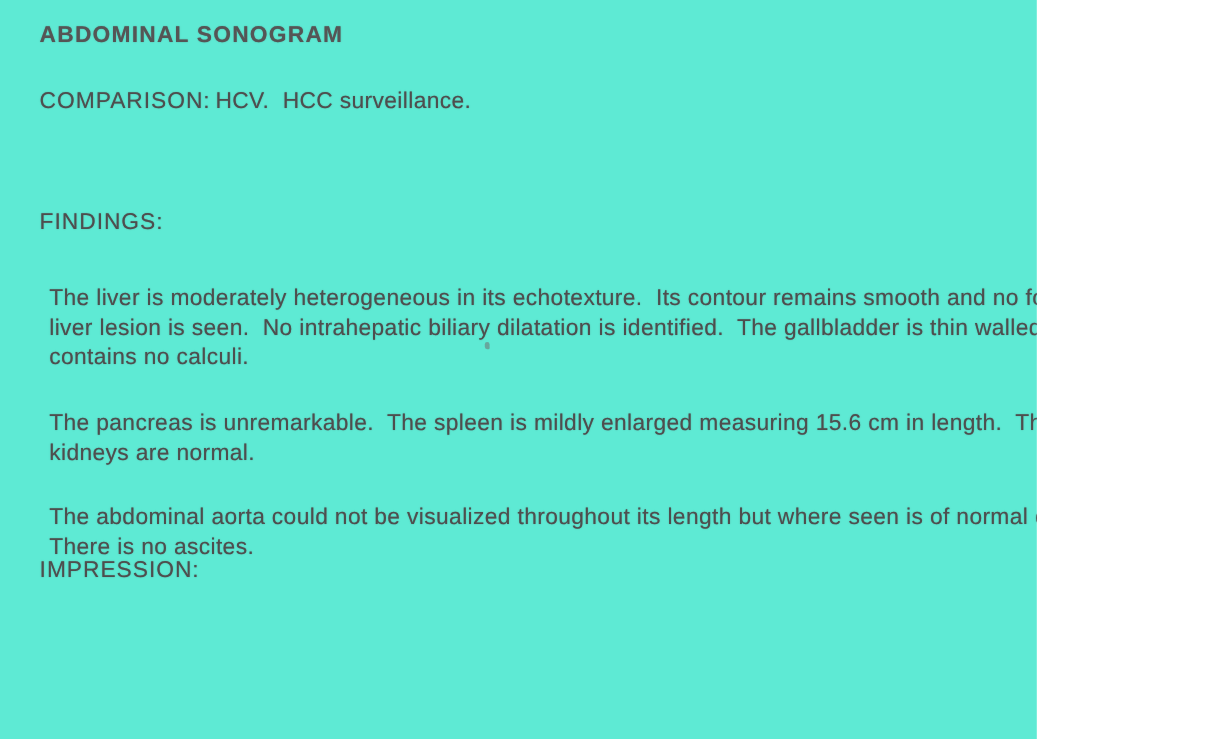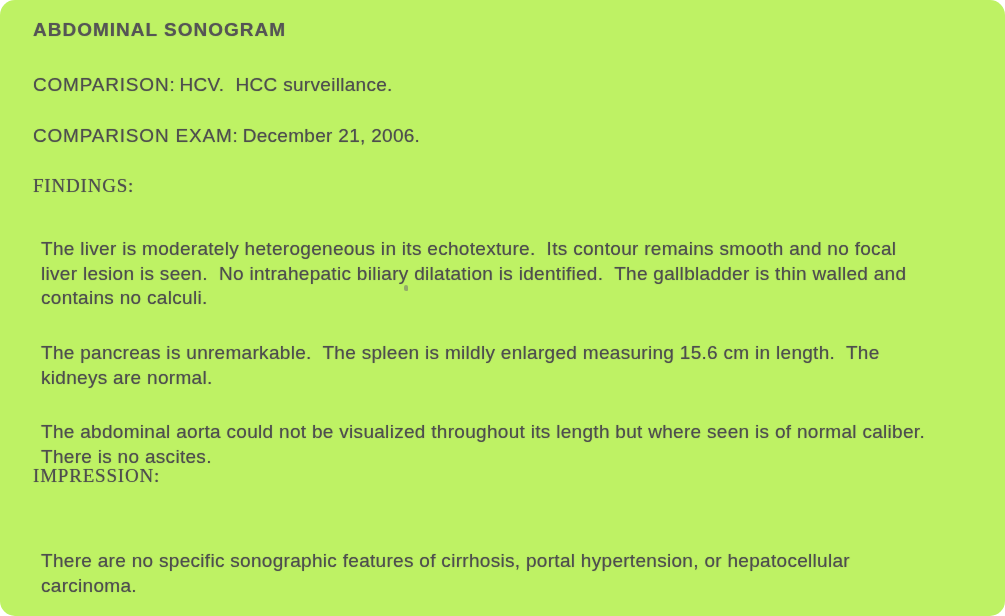--- a/index.html
+++ b/index.html
@@ -2,47 +2,45 @@
 <html><head>
 <meta charset="utf-8">
 <style>
   html, body {
     margin: 0;
     padding: 0;
     background: #ffffff;
   }
   .page {
     position: relative;
-    width: 1005px;
+    width: 864px;
     height: 616px;
-    background: #bef264;
+    background: #5eead4;
     overflow: hidden;
     font-family: "Liberation Sans", sans-serif;
     color: #4c4c4c;
-    border-radius: 15px;
   }
   
   .t {
     position: absolute;
     left: 33px;
     font-size: 19px;
     line-height: 24.5px;
     letter-spacing: 0.3px;
     white-space: pre;
     text-shadow: 0 0 1px rgba(78,78,78,0.6);
     color: #4e4e4e;
   }
   .title {
     font-weight: bold;
     letter-spacing: 1px;
     color: #555555;
   }
   .heading {
     letter-spacing: 0.8px;
-    font-family: Liberation Serif, serif;
   }
   .line .label { letter-spacing: 0.8px; }
   .line .value { margin-left: 4px; letter-spacing: 0.3px; }
   .para { margin: 8px; }
   .speck {
     position: absolute;
     left: 404px;
     top: 285px;
     width: 4px;
     height: 6px;
@@ -53,34 +51,31 @@
 </style>
 </head>
 <body>
 
 <div class="page">
 
   <div class="t title" style="top:18px">ABDOMINAL SONOGRAM</div>
 
   <div class="t line" style="top:73px"><span class="label">COMPARISON:</span><span class="value">HCV.  HCC surveillance.</span></div>
 
-  <div class="t line" style="top:124px"><span class="label">COMPARISON EXAM:</span><span class="value">December 21, 2006.</span></div>
 
   <div class="t heading" style="top:174px">FINDINGS:</div>
 
   <p class="t para" style="top:229px">The liver is moderately heterogeneous in its echotexture.  Its contour remains smooth and no focal
 liver lesion is seen.  No intrahepatic biliary dilatation is identified.  The gallbladder is thin walled and
 contains no calculi.</p>
 
   <p class="t para" style="top:333px">The pancreas is unremarkable.  The spleen is mildly enlarged measuring 15.6 cm in length.  The
 kidneys are normal.</p>
 
   <p class="t para" style="top:412px">The abdominal aorta could not be visualized throughout its length but where seen is of normal caliber.
 There is no ascites.</p>
 
   <div class="t heading" style="top:464px">IMPRESSION:</div>
 
-  <p class="t para" style="top:541px">There are no specific sonographic features of cirrhosis, portal hypertension, or hepatocellular
-carcinoma.</p>
 
   <div class="speck"></div>
 
 </div>
 
 </body></html>

